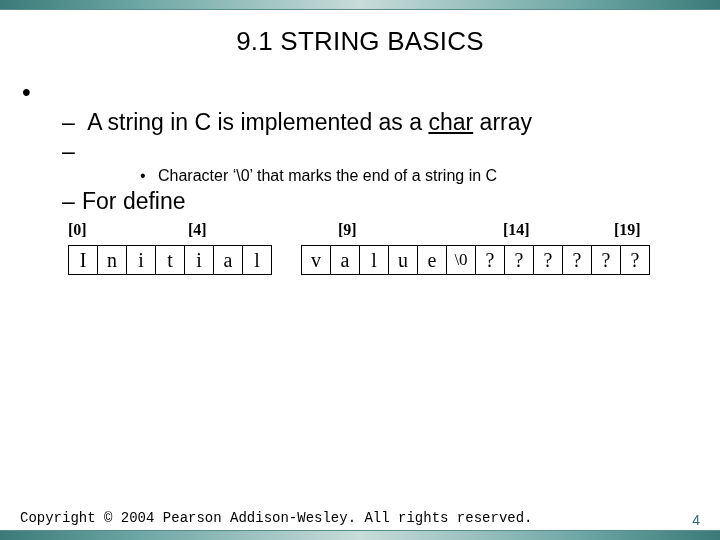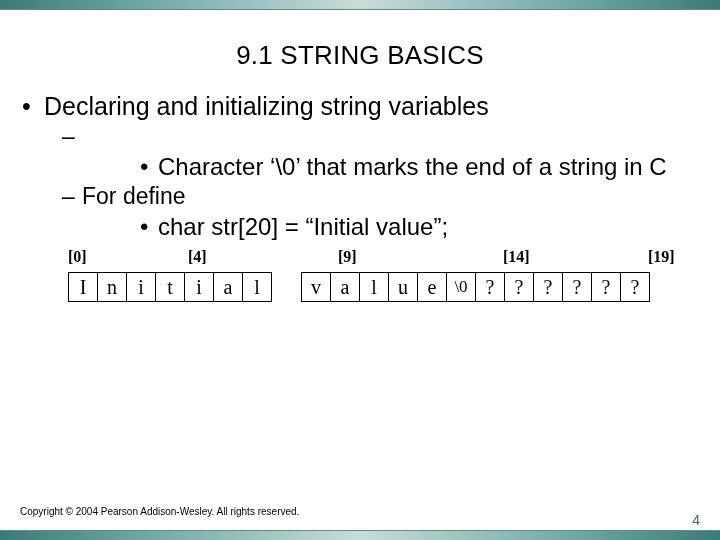--- a/index.html
+++ b/index.html
@@ -25,21 +25,21 @@
     position: absolute;
     top: 10px; bottom: 10px; left: 0; right: 0;
     padding: 10px 20px 4px 20px;
   }
 
   h1.title {
     text-align: center;
     font-size: 26px;
     font-weight: normal;
     color: #000;
-    margin-top: 20px;
+    margin-top: 6px;
     margin-bottom: 20px;
     letter-spacing: 0.2px;
   }
 
   ul.top { list-style: none; }
   ul.top > li {
     font-size: 25px;
     color: #000;
     line-height: 1.25;
     margin-bottom: 2px;
@@ -58,21 +58,21 @@
   }
   ul.dash > li::before {
     content: "–";
     display: inline-block;
     width: 20px;
   }
   .u { text-decoration: underline; }
 
   ul.dot2 { list-style: none; margin-left: 78px; }
   ul.dot2 > li {
-    font-size: 24px;
+    font-size: 16px;
     line-height: 1.3;
   }
   ul.dot2 > li::before {
     content: "•";
     display: inline-block;
     width: 18px;
   }
 
   .index-row {
     position: relative;
@@ -103,65 +103,66 @@
   }
   .cell:first-child { margin-left: 0; }
   .gap {
     width: 30px;
     height: 30px;
   }
 
   .footer {
     position: absolute;
     left: 20px;
-    bottom: 23px;
-    font-size: 10px;
+    bottom: 14px;
+    font-size: 14px;
     color: #000;
+    font-family: Liberation Mono, monospace;
   }
   .pagenum {
     position: absolute;
     right: 20px;
     bottom: 12px;
     font-size: 14px;
     color: #2f6f6d;
   }
 </style>
 </head>
 <body>
 
 <div class="edge-bar top"></div>
 <div class="edge-bar bottom"></div>
 
 <div class="slide">
 
   <h1 class="title">9.1 STRING BASICS</h1>
 
   <ul class="top">
-    <li><span>Declaring and initializing string variables</span>
+    <li>
       <ul class="dash">
+        <li>
+          <span>A string in C is implemented as a </span><span class="u">char</span><span> array</span>
+        </li>
         <li>
           <ul class="dot2">
             <li><span>Character ‘\0’ that marks the end of a string in C</span></li>
           </ul>
         </li>
         <li><span>For define</span>
-          <ul class="dot2">
-            <li><span>char str[20] = “Initial value”;</span></li>
-          </ul>
         </li>
       </ul>
     </li>
   </ul>
 
   <div class="index-row">
     <span style="left:8px">[0]</span>
     <span style="left:128px">[4]</span>
     <span style="left:278px">[9]</span>
     <span style="left:443px">[14]</span>
-    <span style="left:588px">[19]</span>
+    <span style="left:554px">[19]</span>
   </div>
 
   <div class="cells">
     <div class="cell">I</div>
     <div class="cell">n</div>
     <div class="cell">i</div>
     <div class="cell">t</div>
     <div class="cell">i</div>
     <div class="cell">a</div>
     <div class="cell">l</div>

